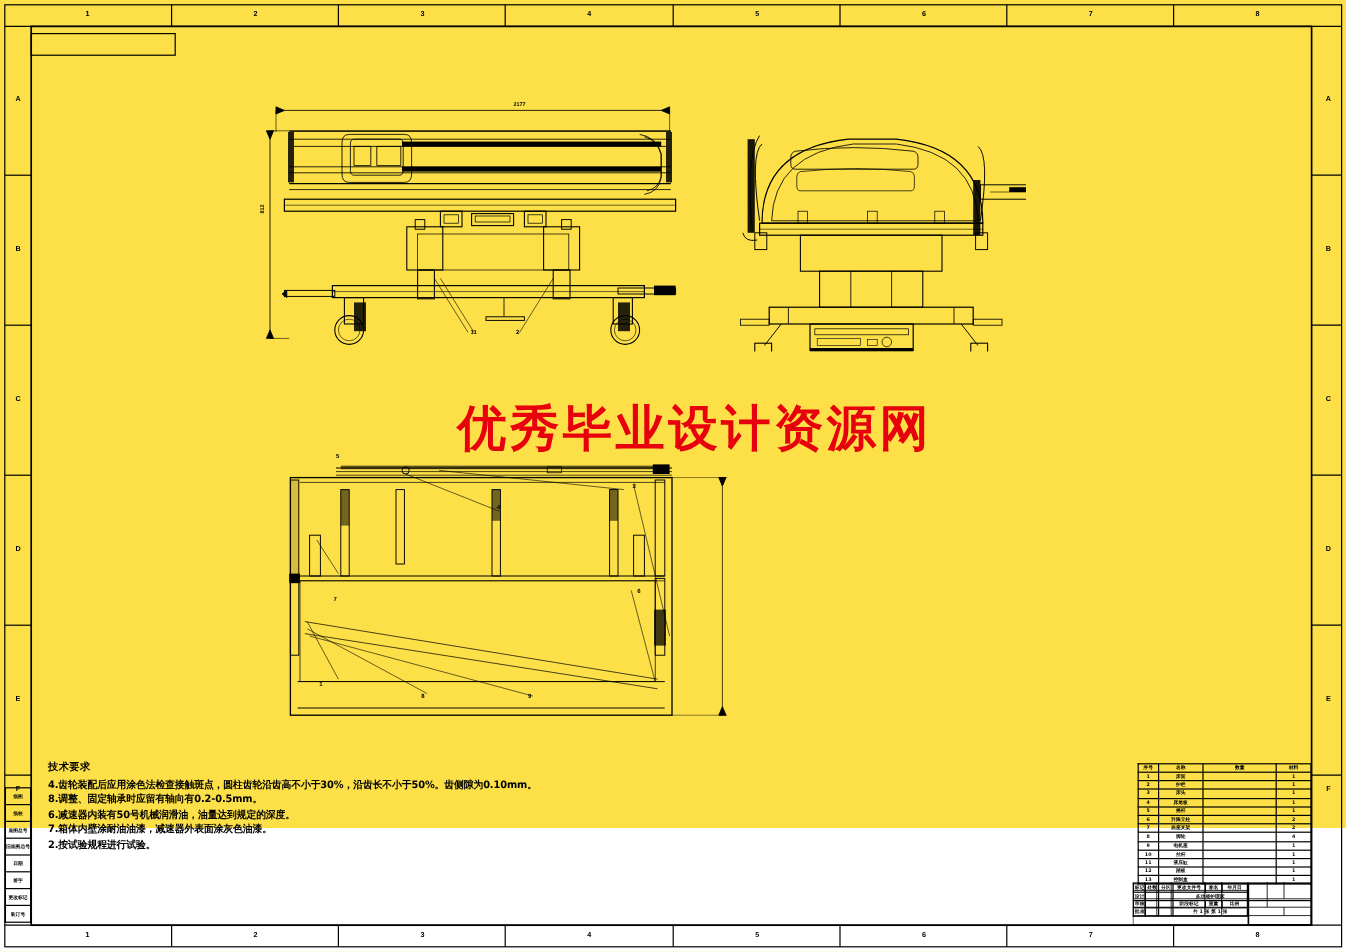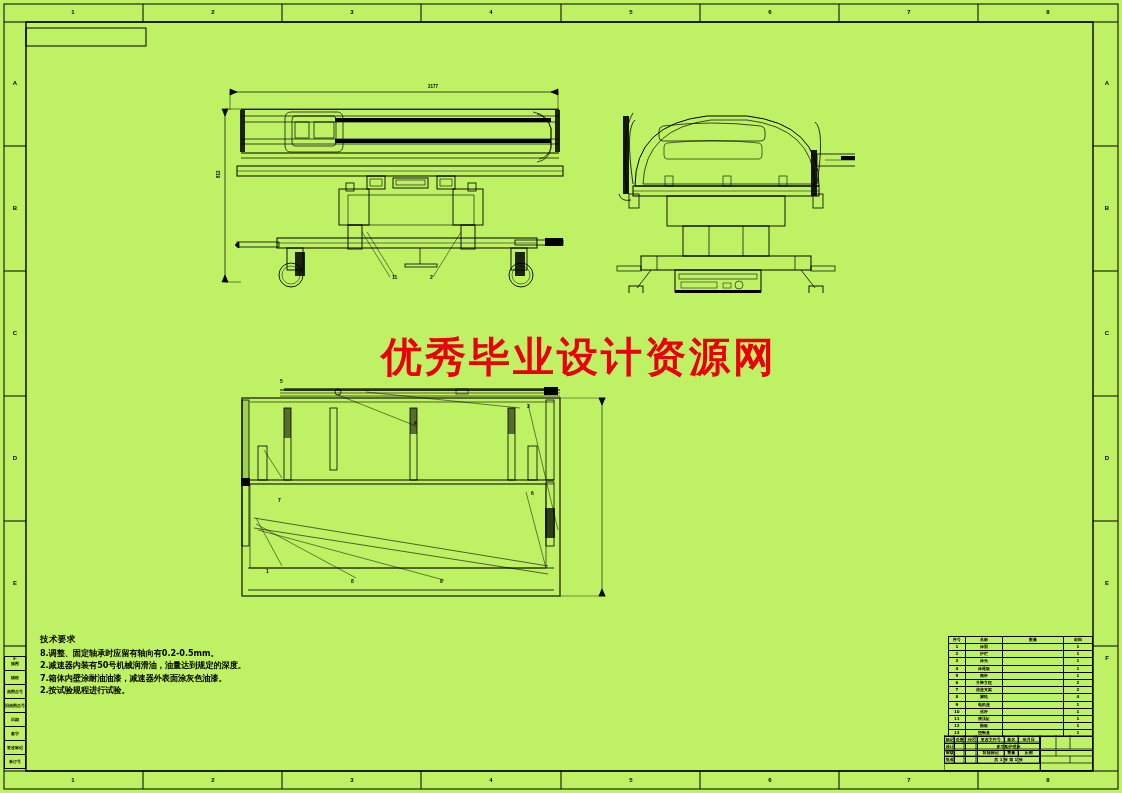--- a/index.html
+++ b/index.html
@@ -1,18 +1,18 @@
 <!DOCTYPE html>
 <html><head>
 <meta charset="utf-8">
 <style>
   html,body{margin:0;padding:0;background:#fff;}
   body{width:1122px;height:793px;overflow:hidden;
        font-family:"Liberation Sans","DejaVu Sans",sans-serif;color:#000;}
-  #sheet{position:relative;width:1122px;height:793px;background:#bef264;}
+  #sheet{position:relative;width:1122px;height:690px;background:#fde047;}
   .abs{position:absolute;}
   svg{display:block;}
   .ln{stroke:#000;fill:none;}
   .zone-lbl{position:absolute;font-size:6px;font-weight:bold;color:#000;
             text-align:center;line-height:1;}
   
   #tech-req{position:absolute;left:40px;top:634px;width:470px;
             font-family:"DejaVu Sans",sans-serif;color:#000;}
   #tech-req .tr-title{font-size:8.5px;font-weight:bold;letter-spacing:.4px;
             margin-bottom:1px;}
@@ -329,22 +329,23 @@
   <div class="lead-num" style="left:531px;top:490px;">6</div>
   <div class="lead-num" style="left:278px;top:497px;">7</div>
   <div class="lead-num" style="left:266px;top:568px;">1</div>
   <div class="lead-num" style="left:351px;top:578px;">8</div>
   <div class="lead-num" style="left:440px;top:578px;">9</div>
 
   <div id="wm-cn">优秀毕业设计资源网</div>
 
   <div id="tech-req">
     <div class="tr-title">技术要求</div>
+    <div class="tr-line">4.齿轮装配后应用涂色法检查接触斑点，圆柱齿轮沿齿高不小于30%，沿齿长不小于50%。齿侧隙为0.10mm。</div>
     <div class="tr-line">8.调整、固定轴承时应留有轴向有0.2-0.5mm。</div>
-    <div class="tr-line">2.减速器内装有50号机械润滑油，油量达到规定的深度。</div>
+    <div class="tr-line">6.减速器内装有50号机械润滑油，油量达到规定的深度。</div>
     <div class="tr-line">7.箱体内壁涂耐油油漆，减速器外表面涂灰色油漆。</div>
     <div class="tr-line">2.按试验规程进行试验。</div>
   </div>
 
   <table class="grid sigtbl" style="left:4px;top:656px;width:22px;">
     <tbody>
       <tr>
           <td style="height:13px;">描图</td>
         </tr>
       <tr>

